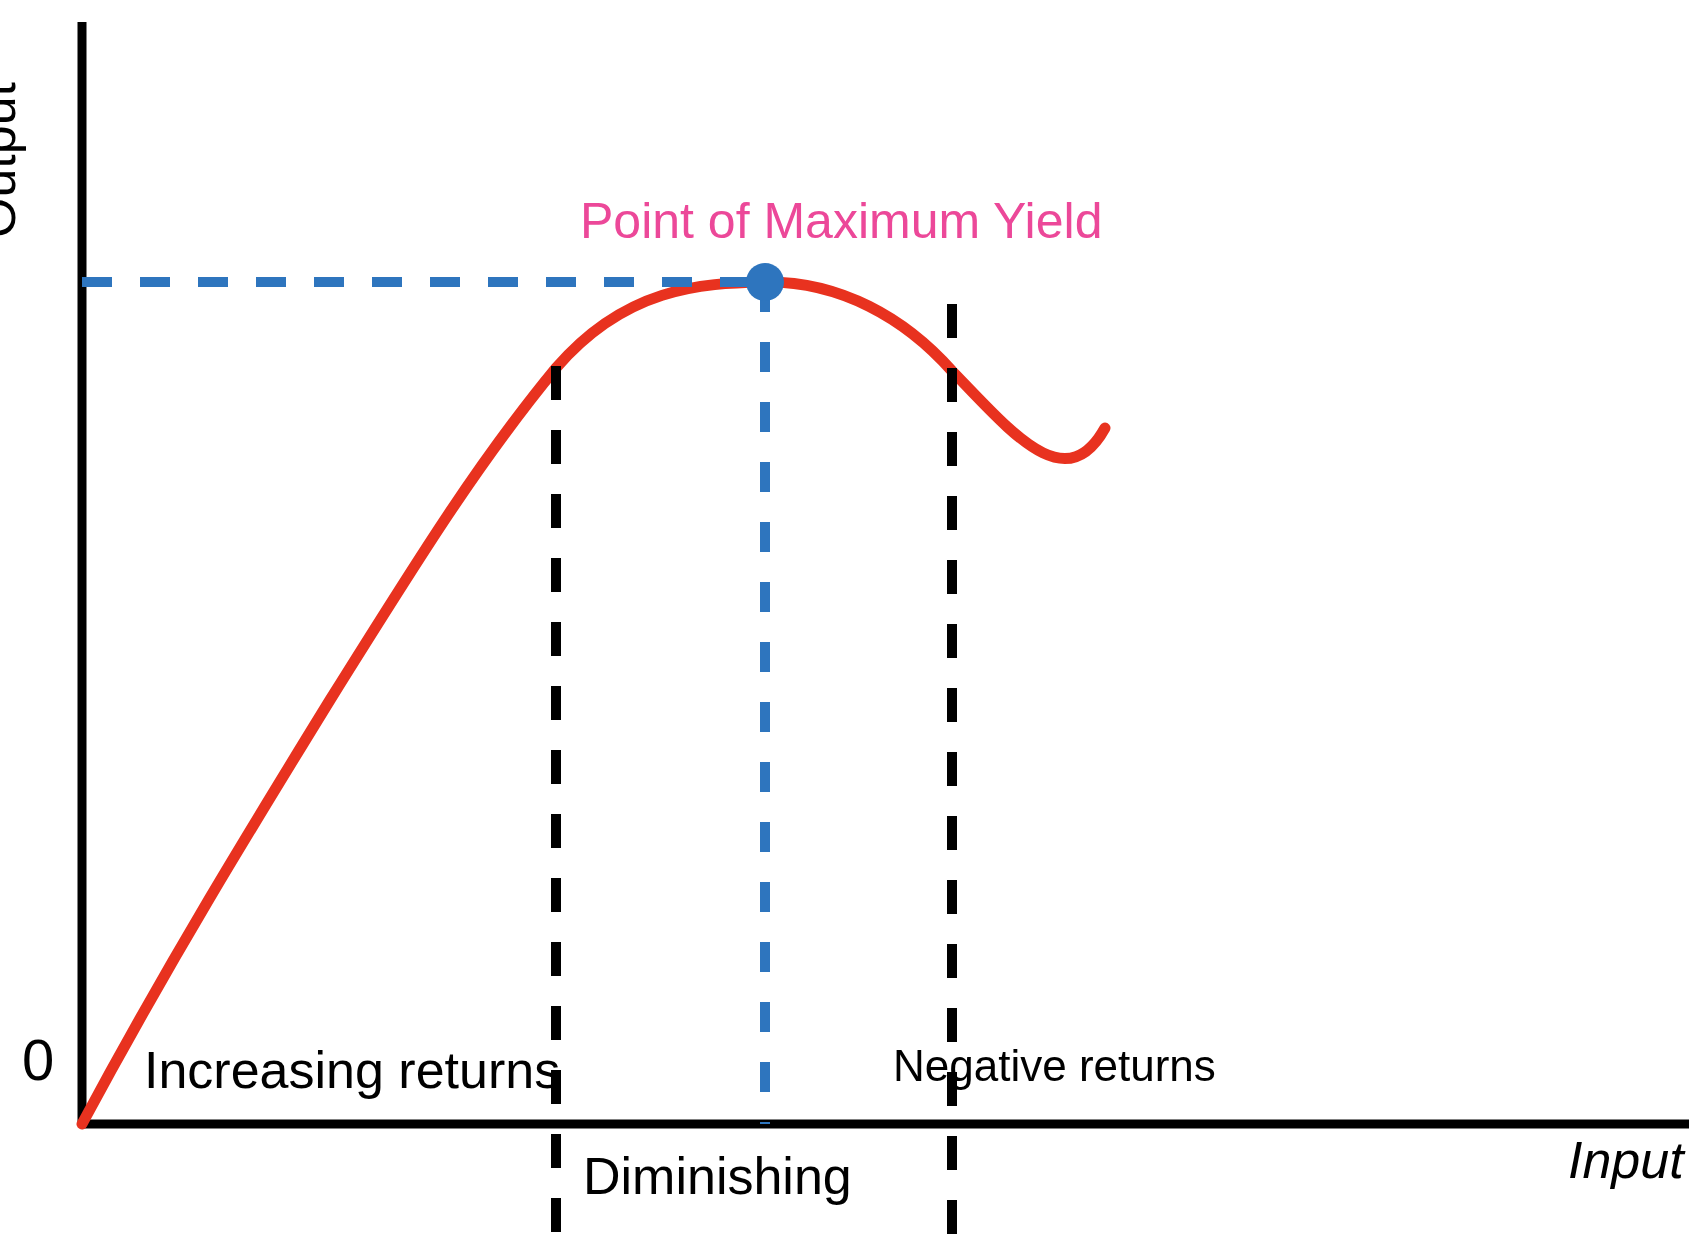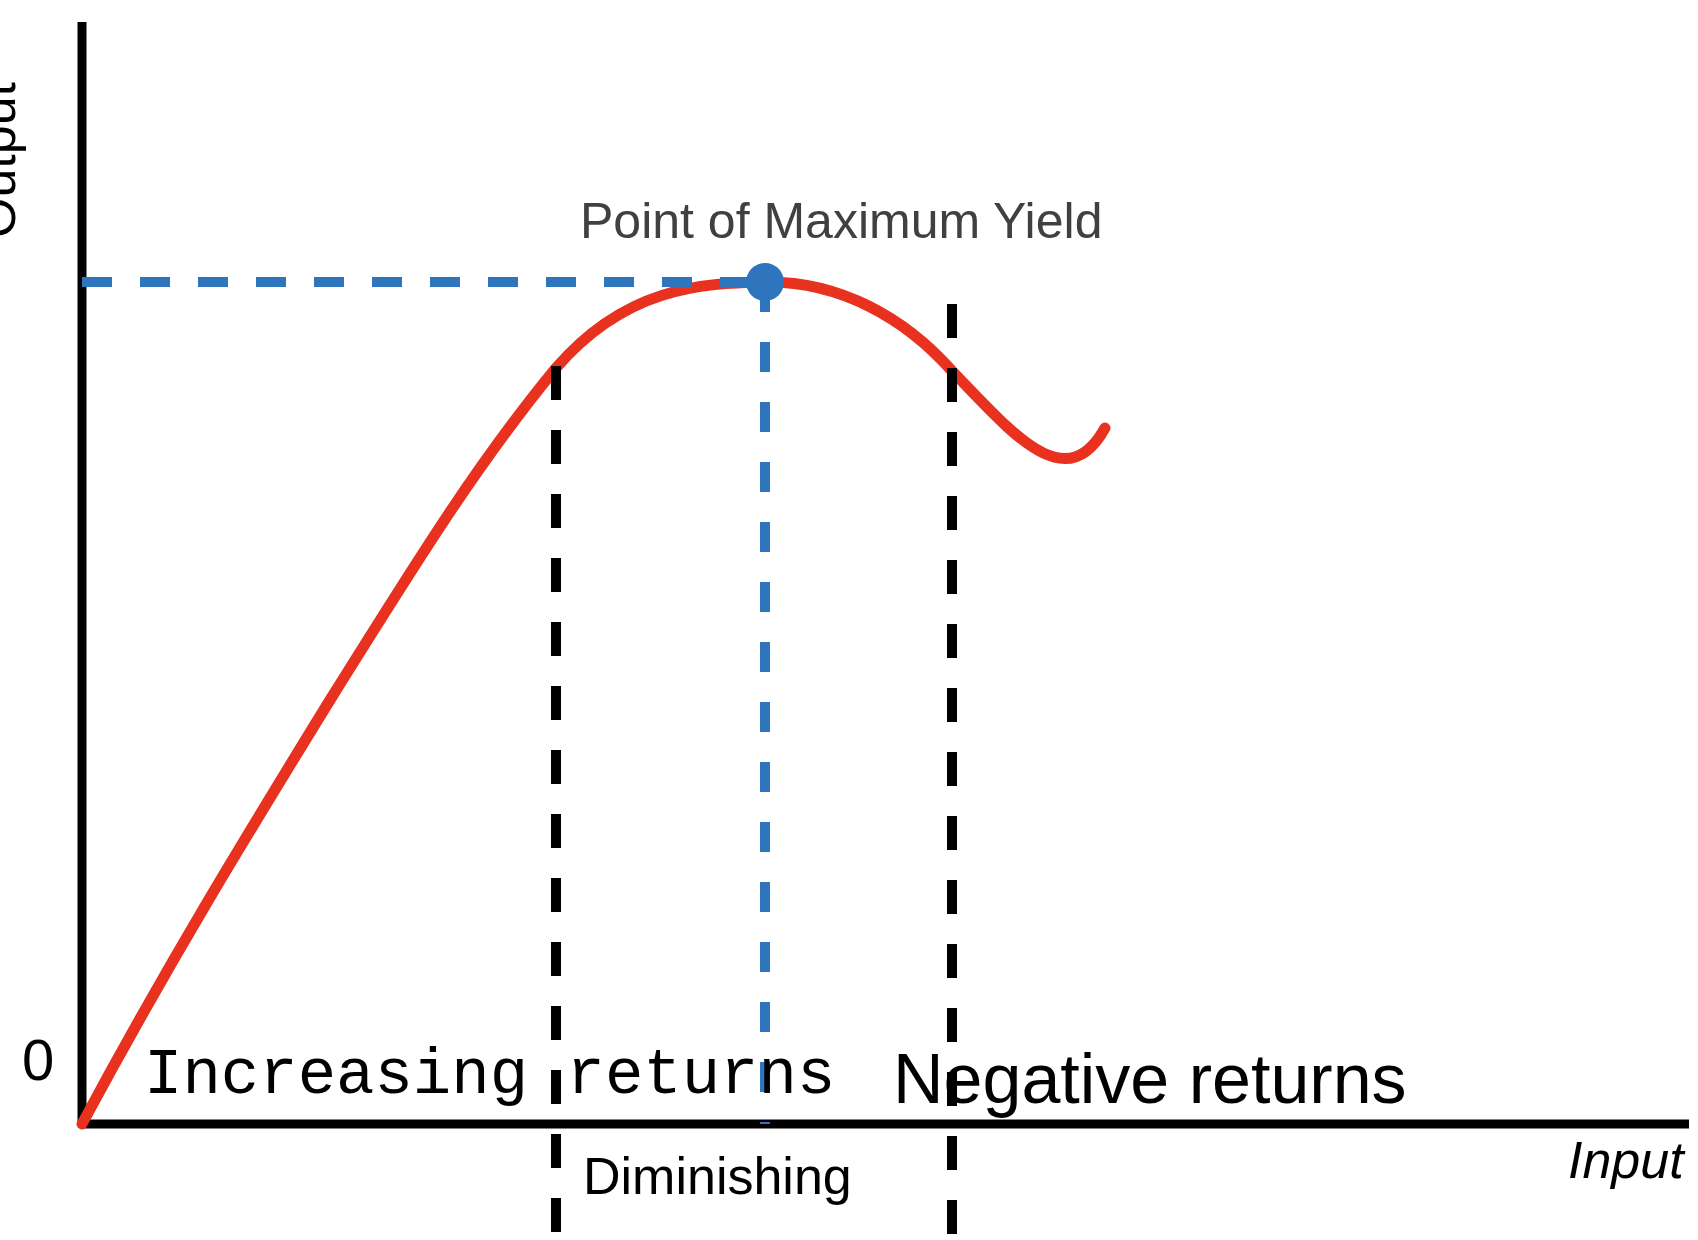--- a/index.html
+++ b/index.html
@@ -47,41 +47,40 @@
     font-style: italic;
   }
   #origin-label {
     left: 22px;
     top: 1030px;
     font-size: 58px;
   }
   #zone-increasing-label {
     left: 144px;
     top: 1043px;
-    font-size: 64px;
-    font-family: Liberation Mono, monospace;
+    font-size: 52px;
   }
   #zone-diminishing-label {
     left: 583px;
     top: 1040px;
     font-size: 52px;
     width: 250px;
     text-align: center;
   }
   #zone-negative-label {
     left: 893px;
     top: 1043px;
-    font-size: 70px;
+    font-size: 44px;
     text-align: right;
   }
   #annotation-max-yield {
     left: 580px;
     top: 195px;
     font-size: 50px;
-    color: #404040;
+    color: #ec4899;
   }
 </style>
 </head>
 <body>
 
 <div id="stage">
 
   <svg id="chart-svg" viewBox="0 0 1698 1240">
 
     <line x1="82" y1="22" x2="82" y2="1124" stroke="#000000" stroke-width="9" stroke-linecap="butt"></line>

